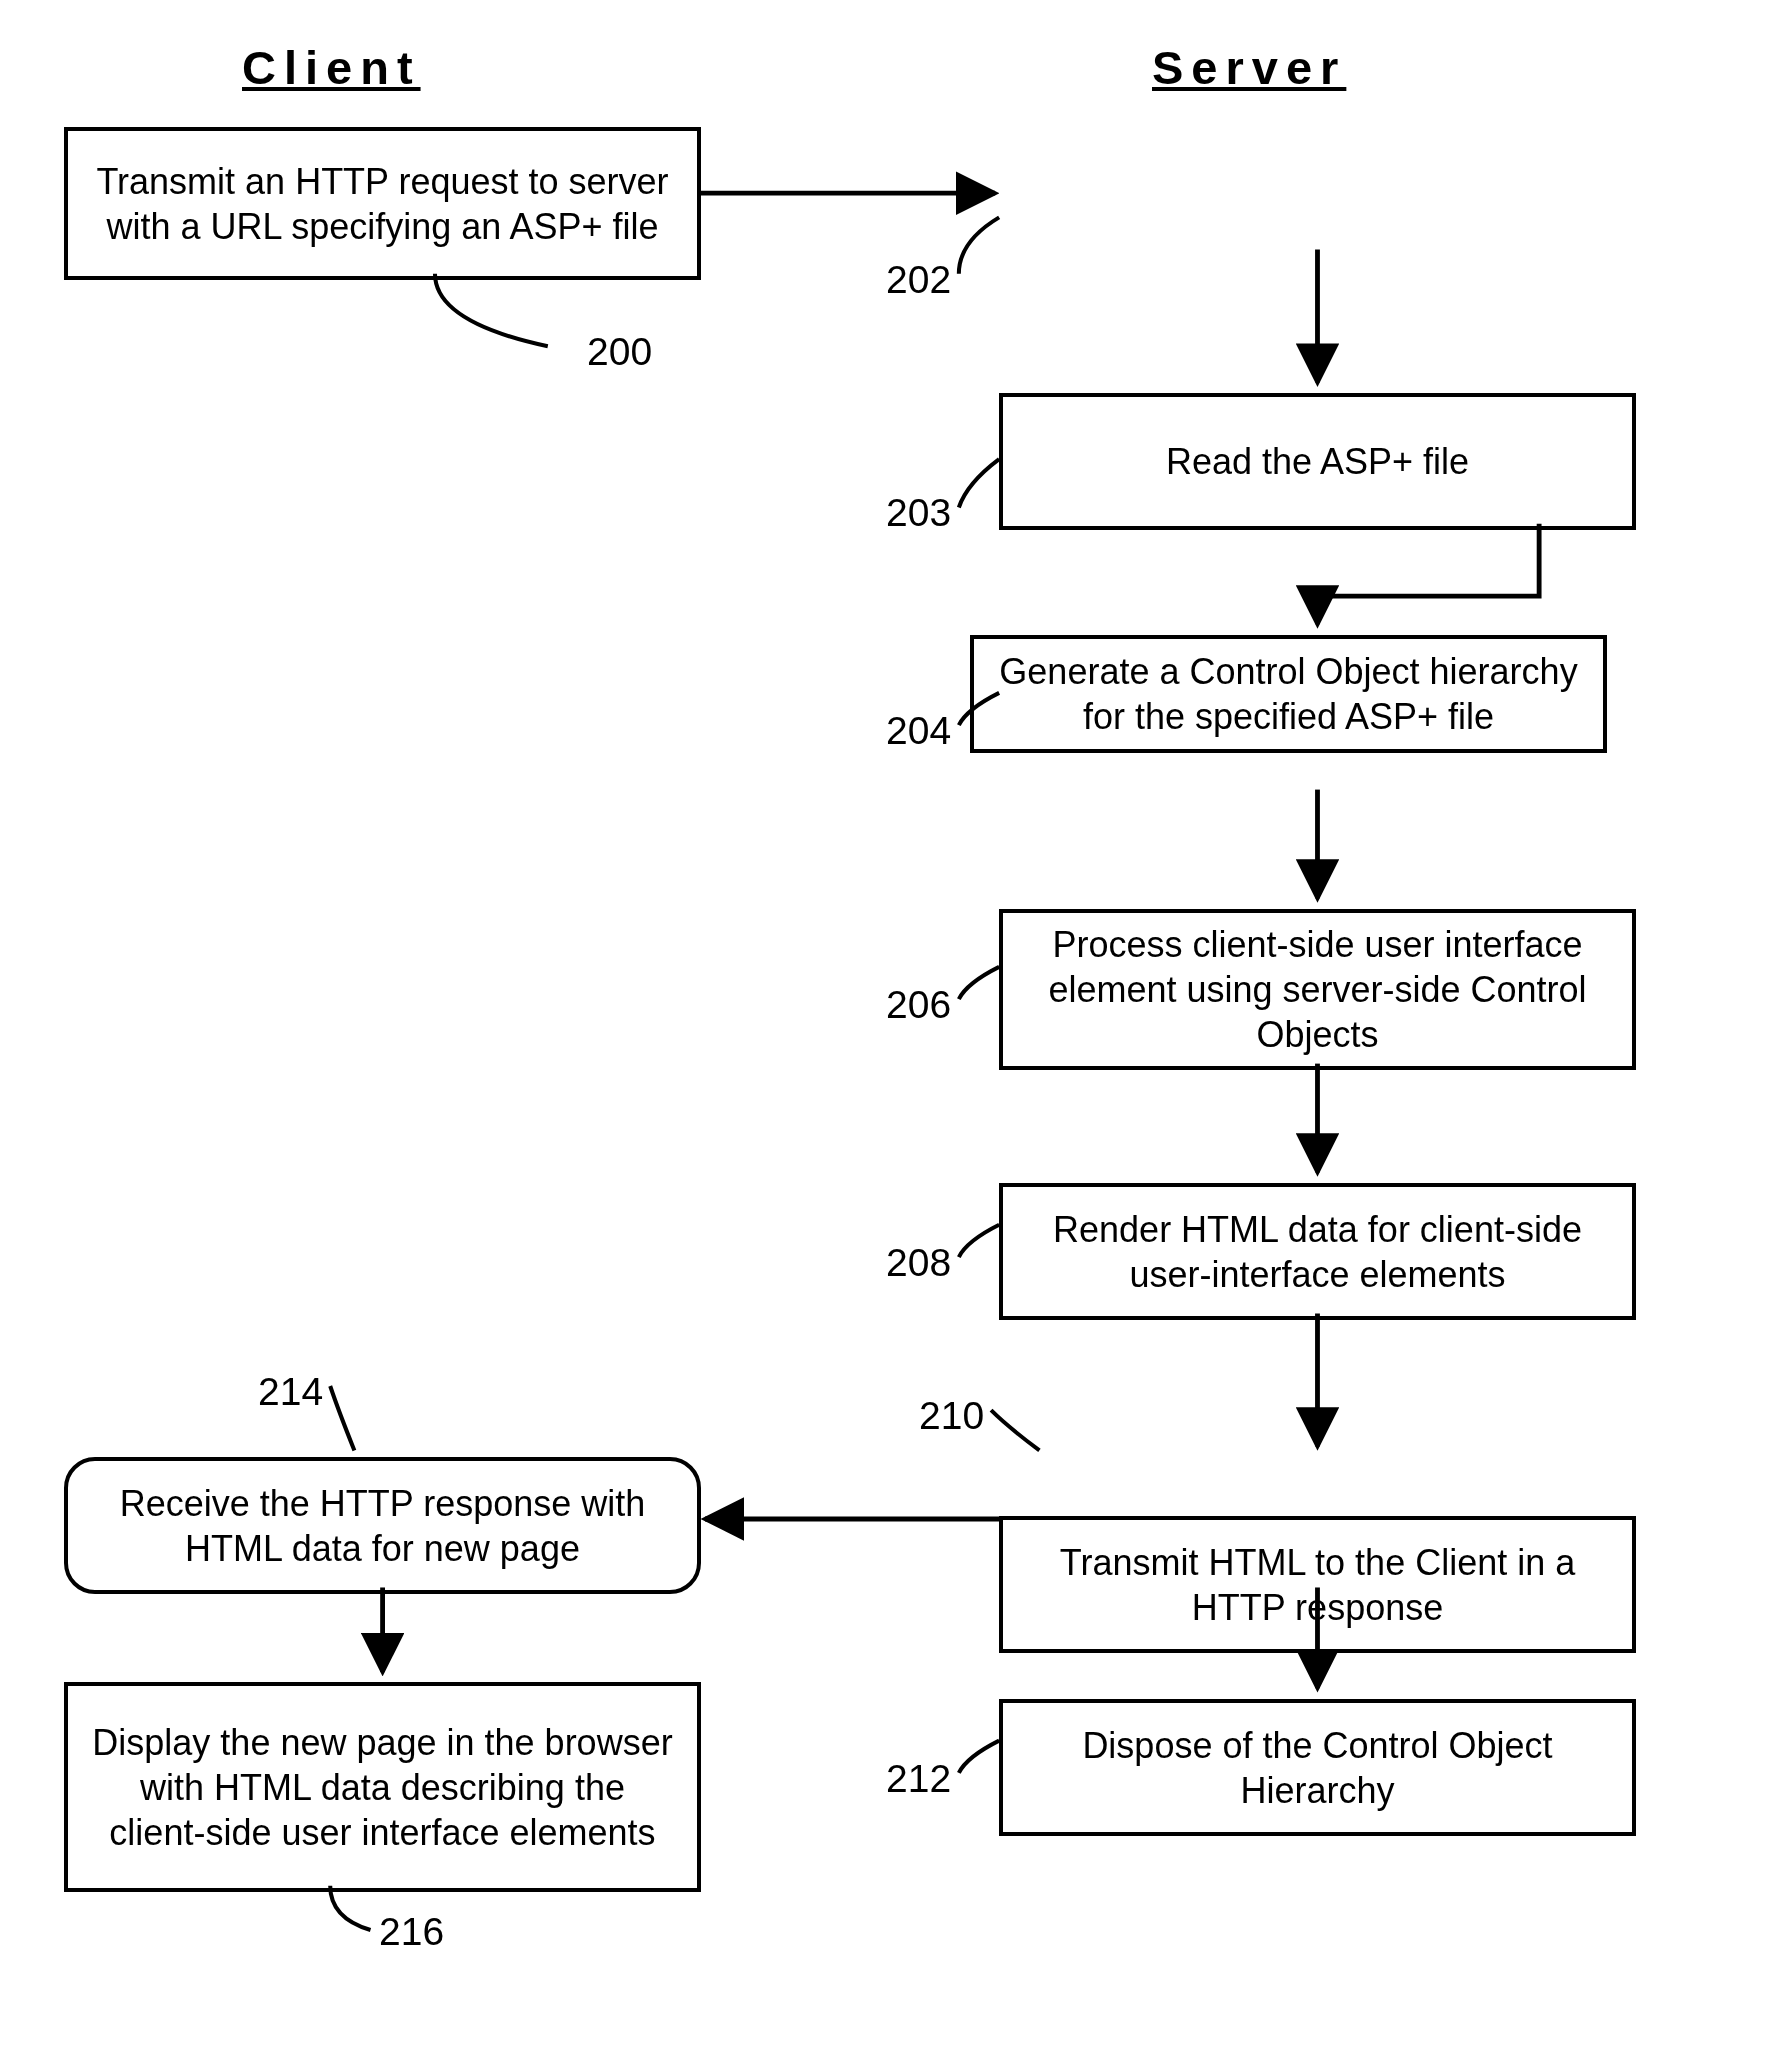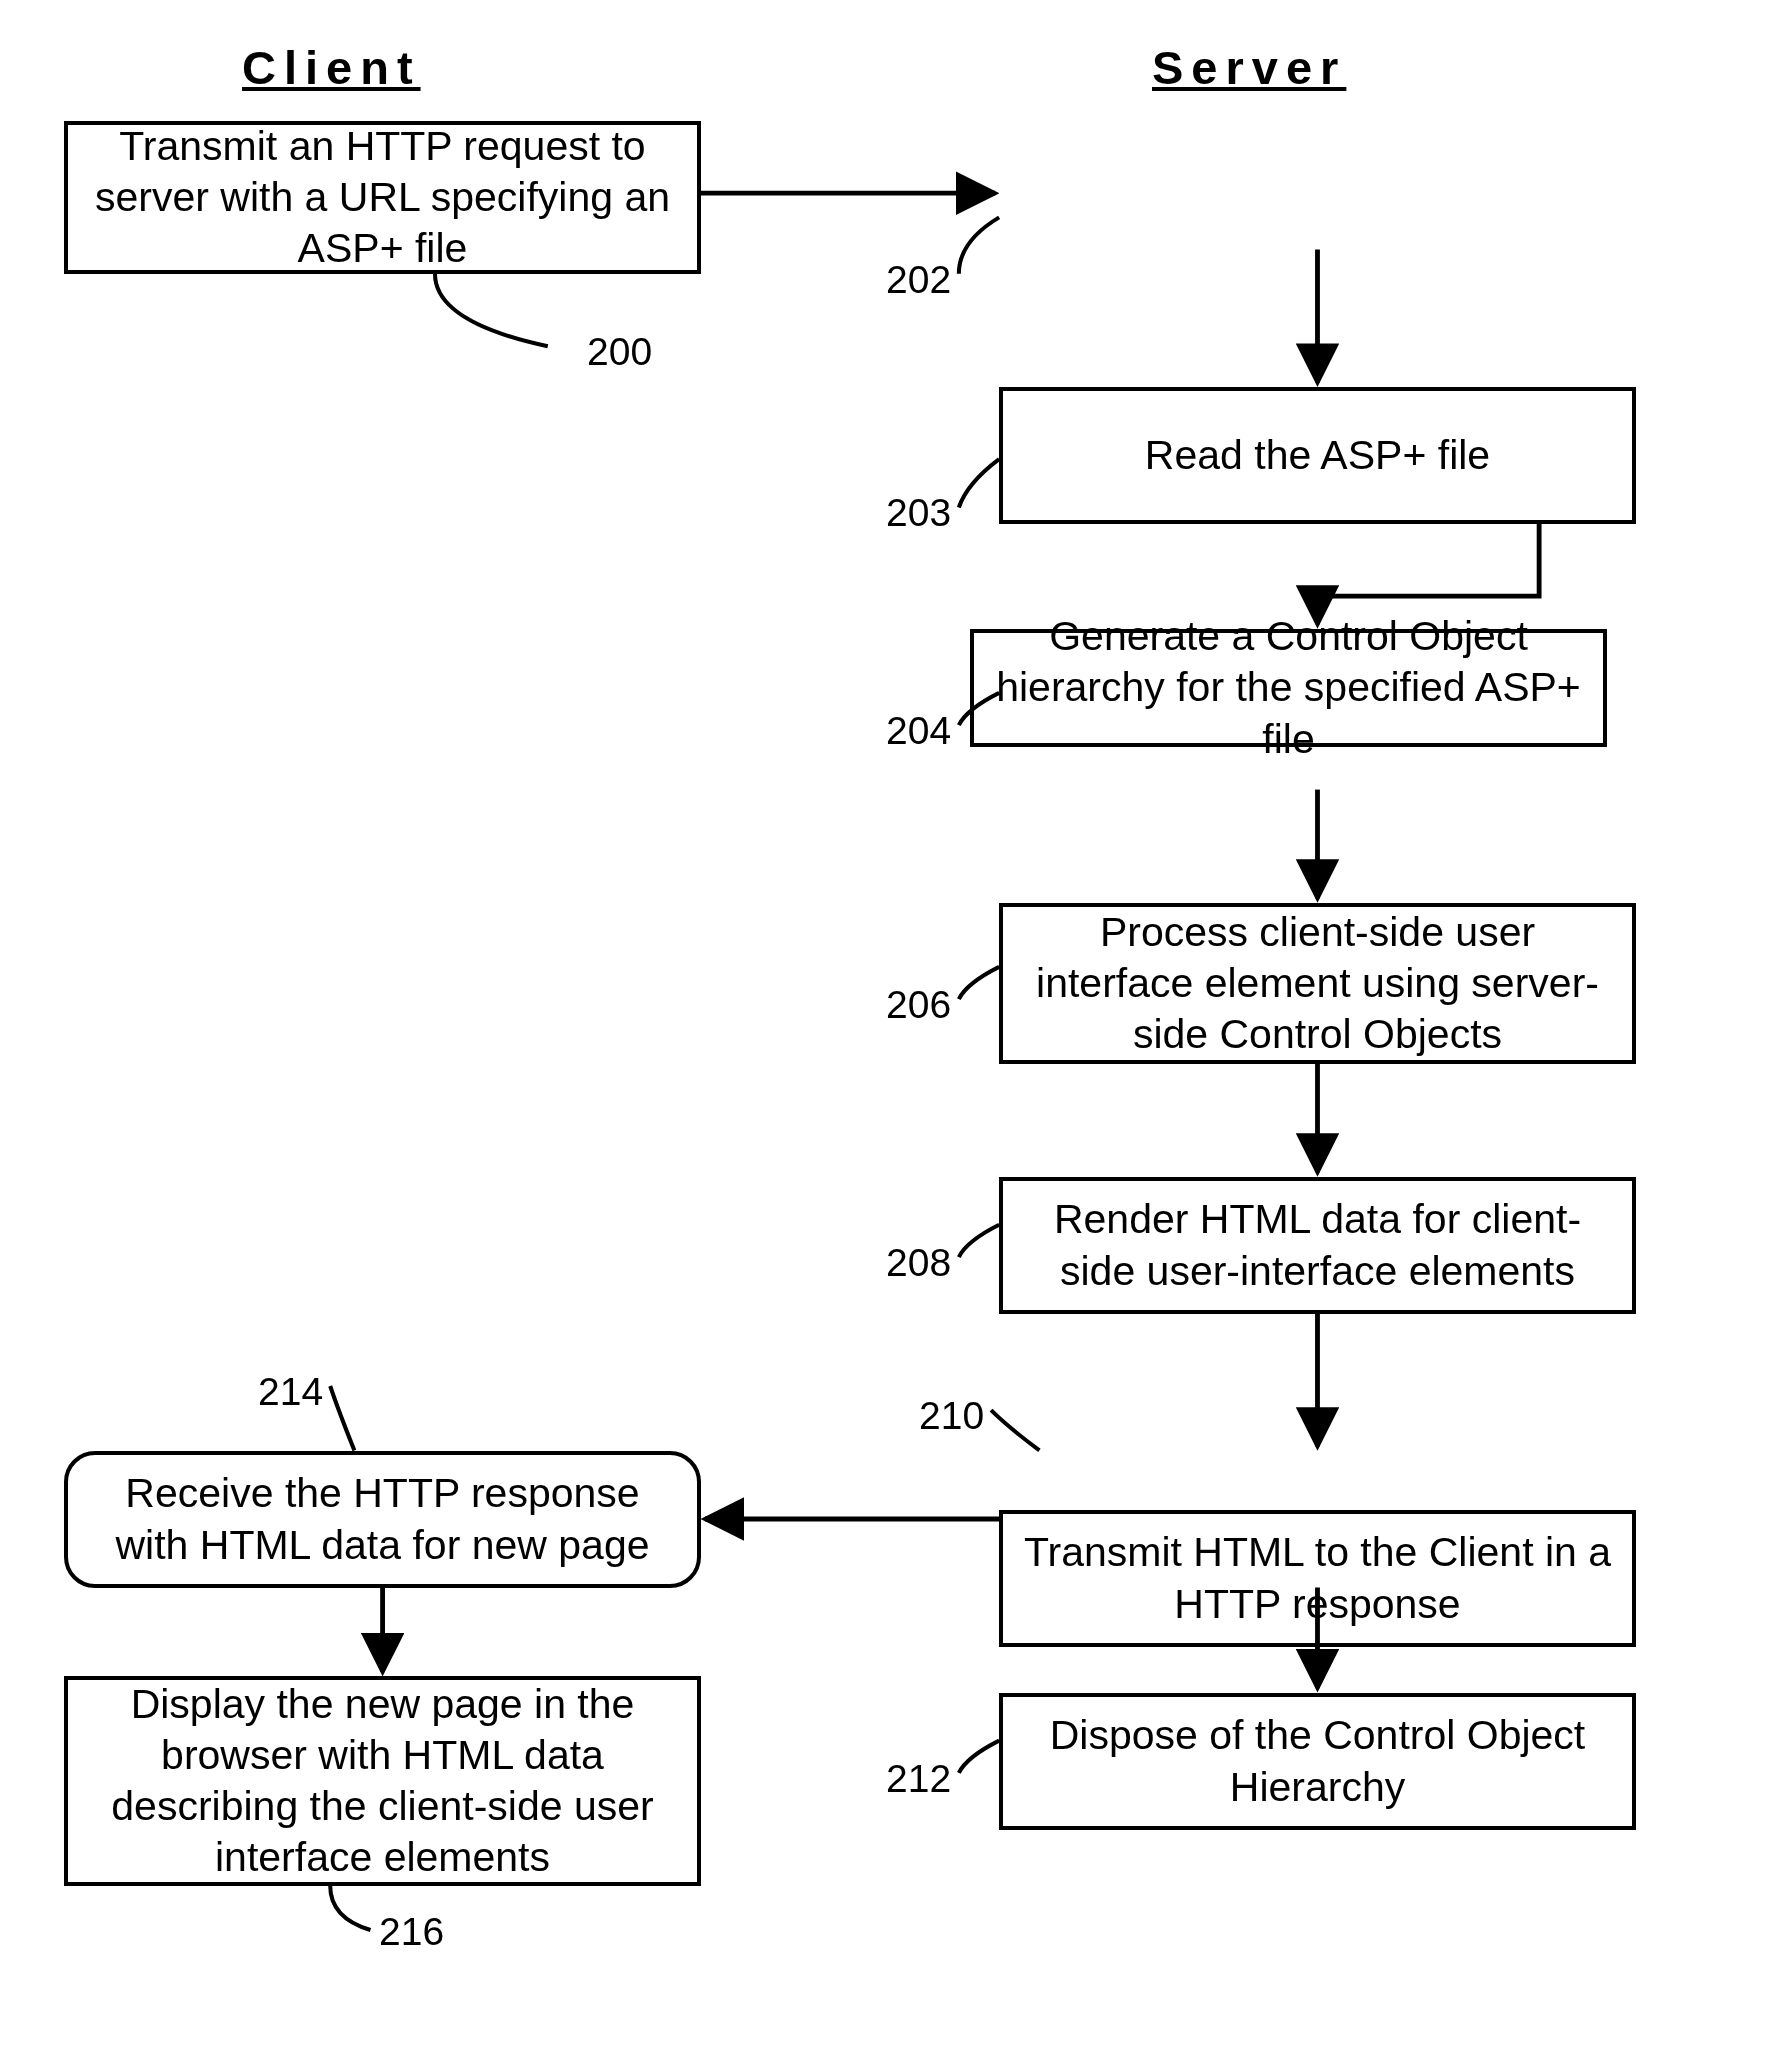--- a/index.html
+++ b/index.html
@@ -21,24 +21,25 @@
     letter-spacing: 8px;
   }
   .box {
     position: absolute;
     border: 4px solid #000;
     background: #fff;
     display: flex;
     align-items: center;
     justify-content: center;
     text-align: center;
-    font-size: 41px;
+    font-size: 36px;
     line-height: 1.25;
     padding: 8px 19.3px;
     box-sizing: border-box;
+    margin-top: 6px;
   }
   .ref {
     position: absolute;
     font-size: 39px;
   }
   svg.connectors {
     position: absolute;
     left: 0; top: 0;
     width: 1707px;
     height: 2006px;

